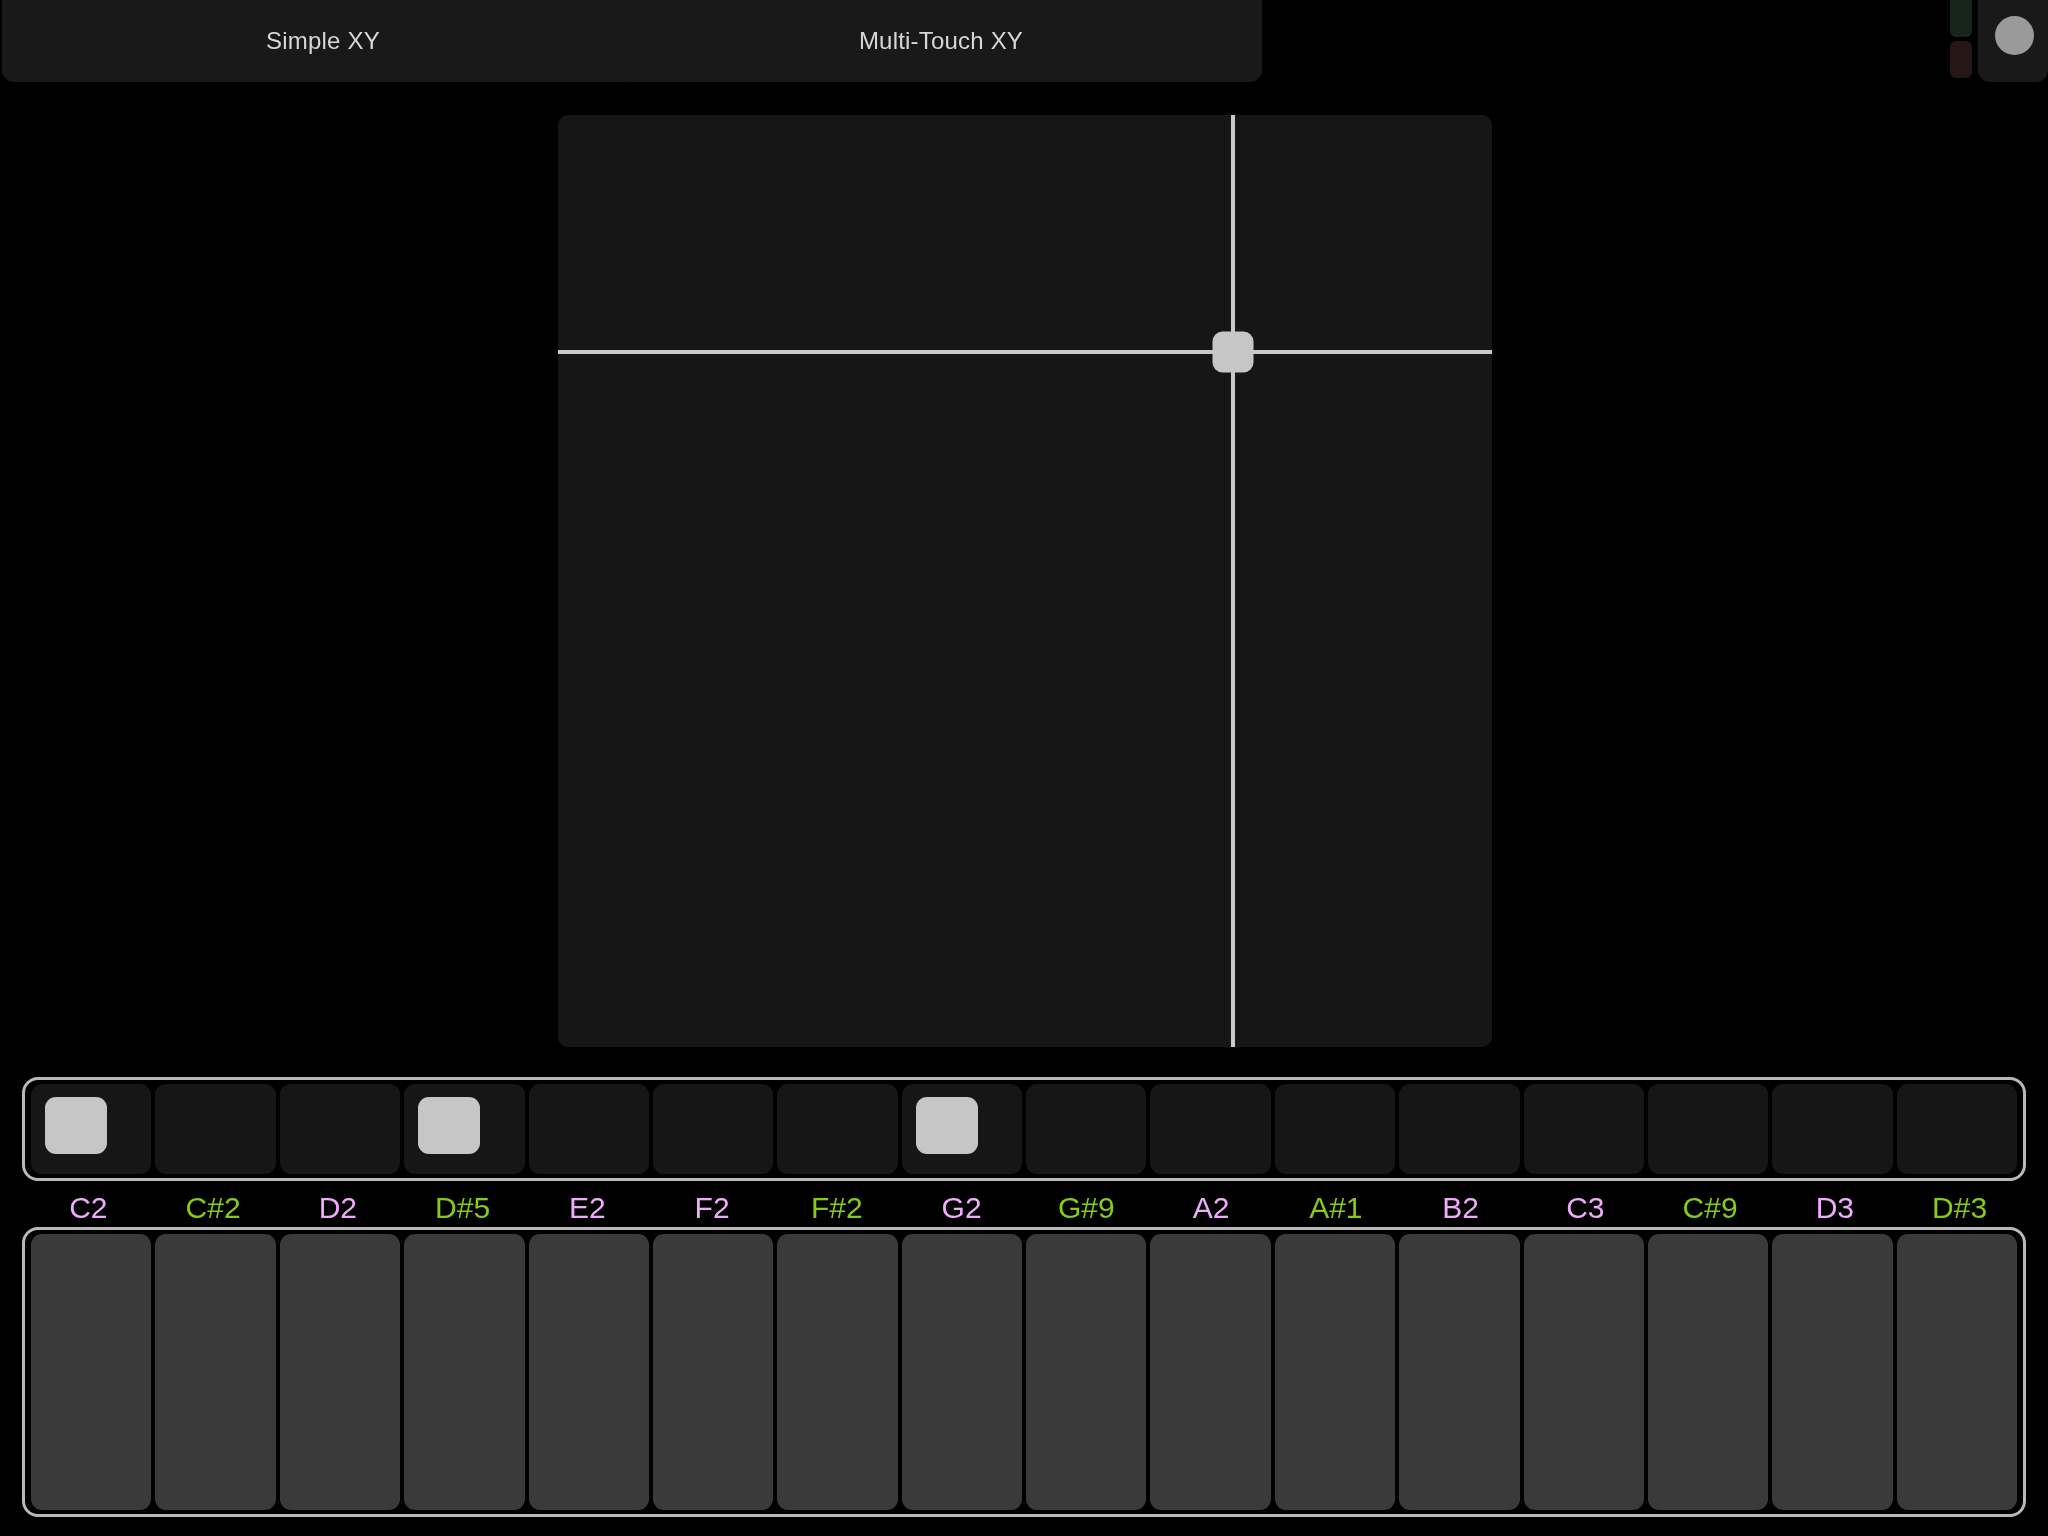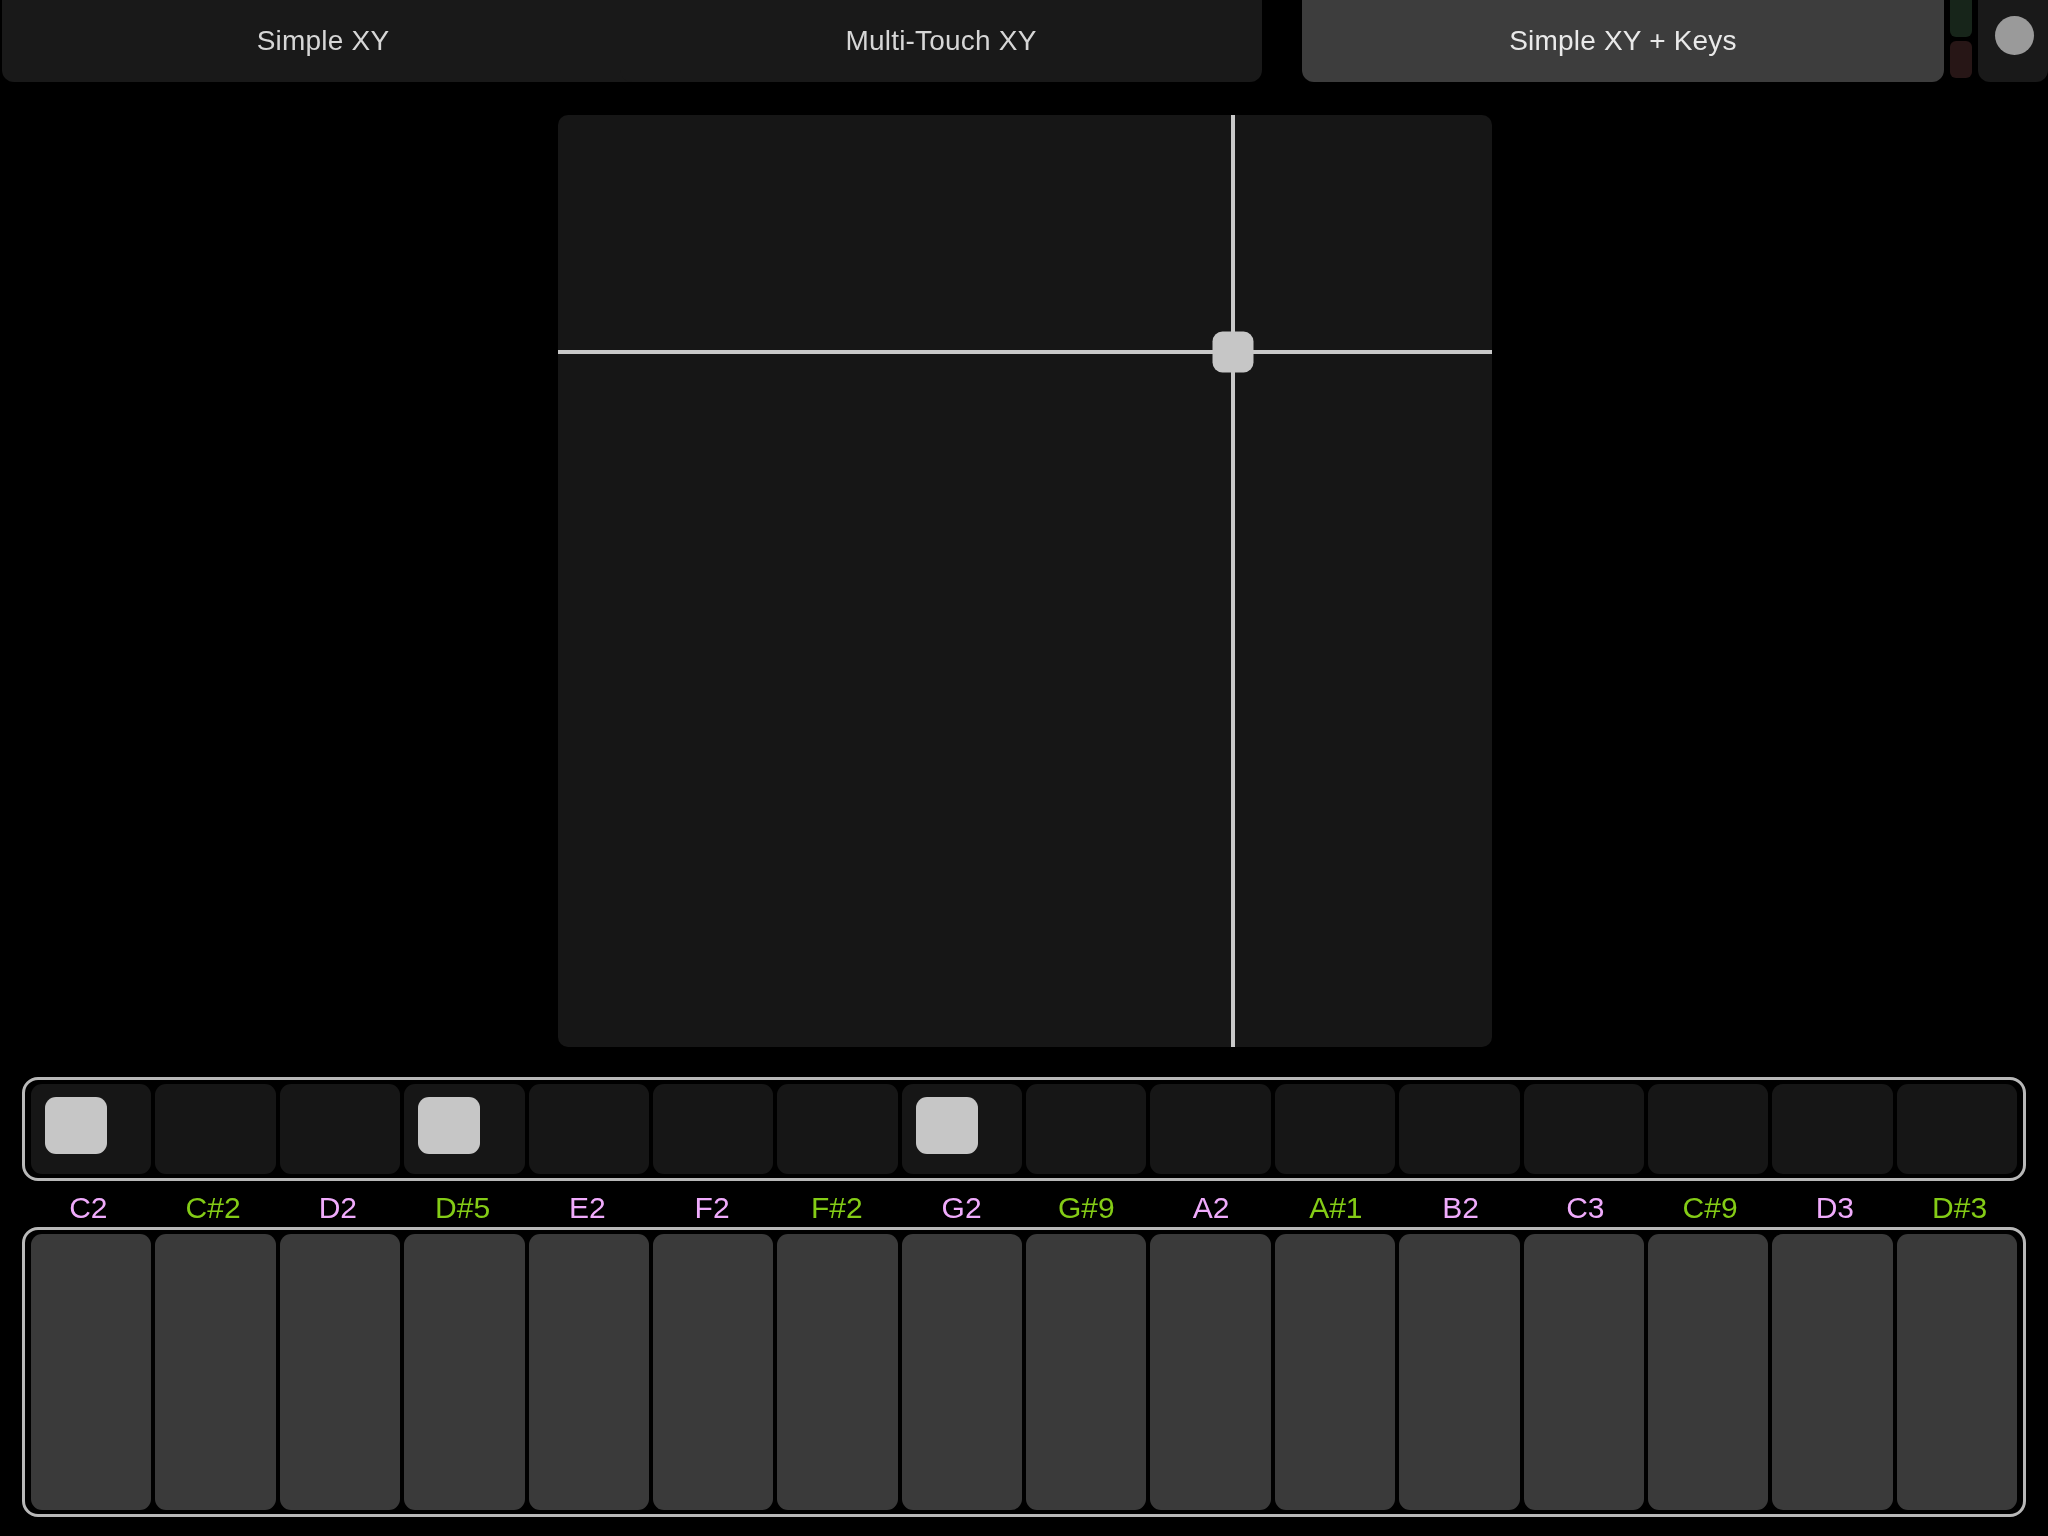--- a/index.html
+++ b/index.html
@@ -29,21 +29,21 @@
     height: 82px;
   }
 
   .tab {
     position: absolute;
     top: 0;
     height: 82px;
     background: #191919;
     border-radius: 0 0 12px 12px;
     color: #d6d6d6;
-    font-size: 28px;
+    font-size: 24px;
     line-height: 82px;
     text-align: center;
     letter-spacing: 0.2px;
     box-sizing: border-box;
     overflow: hidden;
     white-space: nowrap;
   }
   .tab.selected {
     background: #3d3d3d;
     color: #e9e9e9;
@@ -182,21 +182,20 @@
   .note-label.accidental { color: #84cc16; }
 </style>
 </head>
 <body>
 
 <div id="app">
 
   <div id="tabbar">
       <div class="tab" style="left: 2px; width: 642px;"><span>Simple XY</span></div>
       <div class="tab" style="left: 620px; width: 642px;"><span>Multi-Touch XY</span></div>
-      <div class="tab selected" style="left: 1302px; width: 642px;"><span>Simple XY + Keys</span></div>
     </div>
 
   <div id="leds">
     <div class="led green"></div>
     <div class="led red"></div>
   </div>
 
   <div id="round-btn-wrap">
     <div id="round-btn"></div>
   </div>

